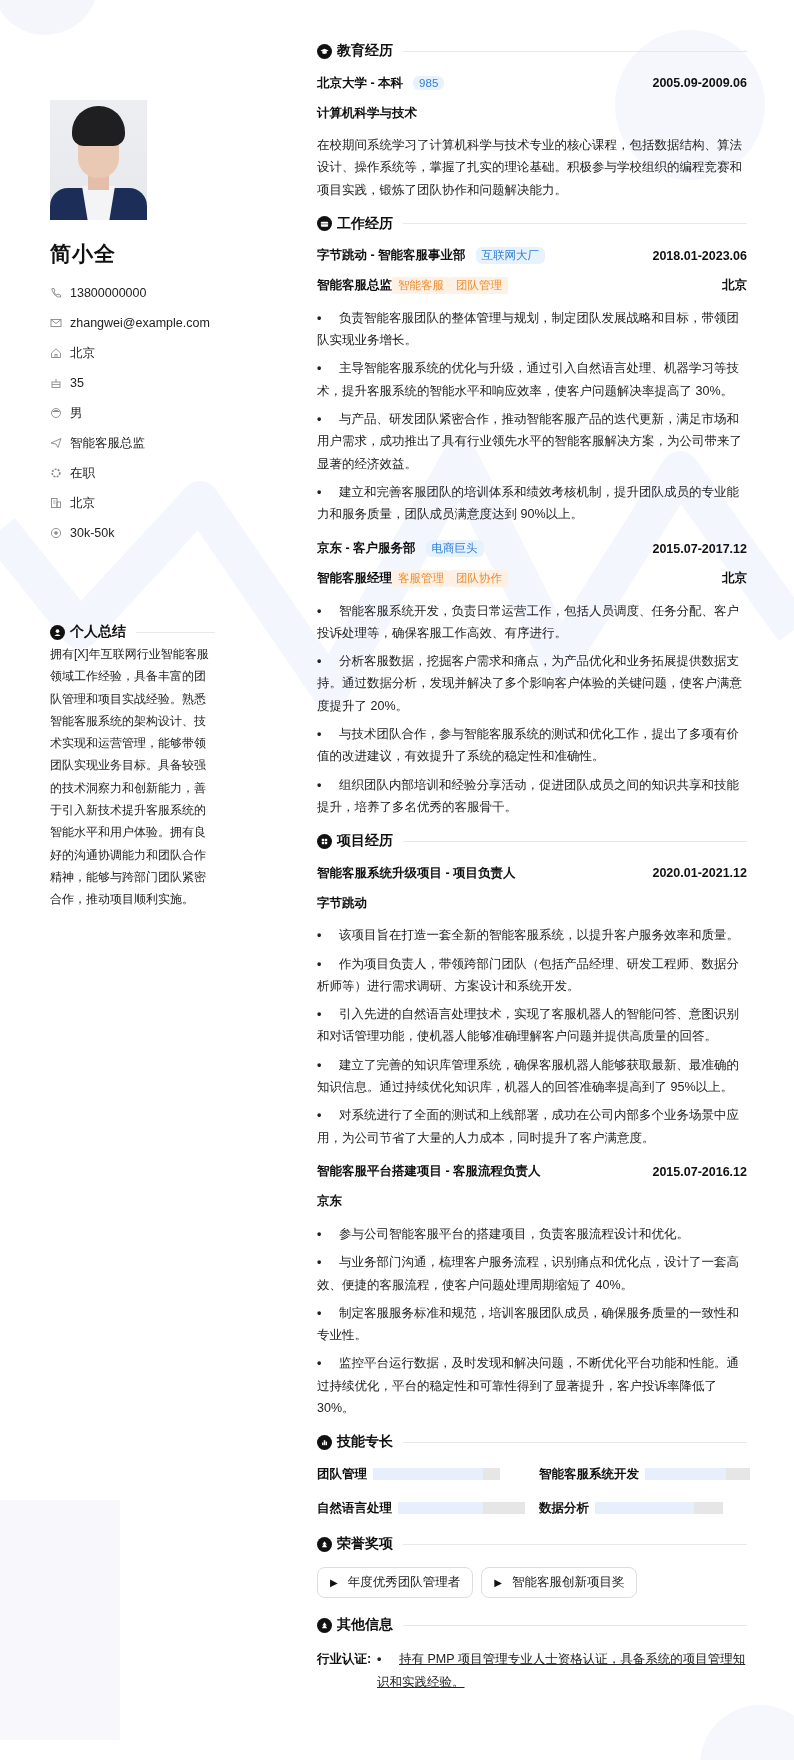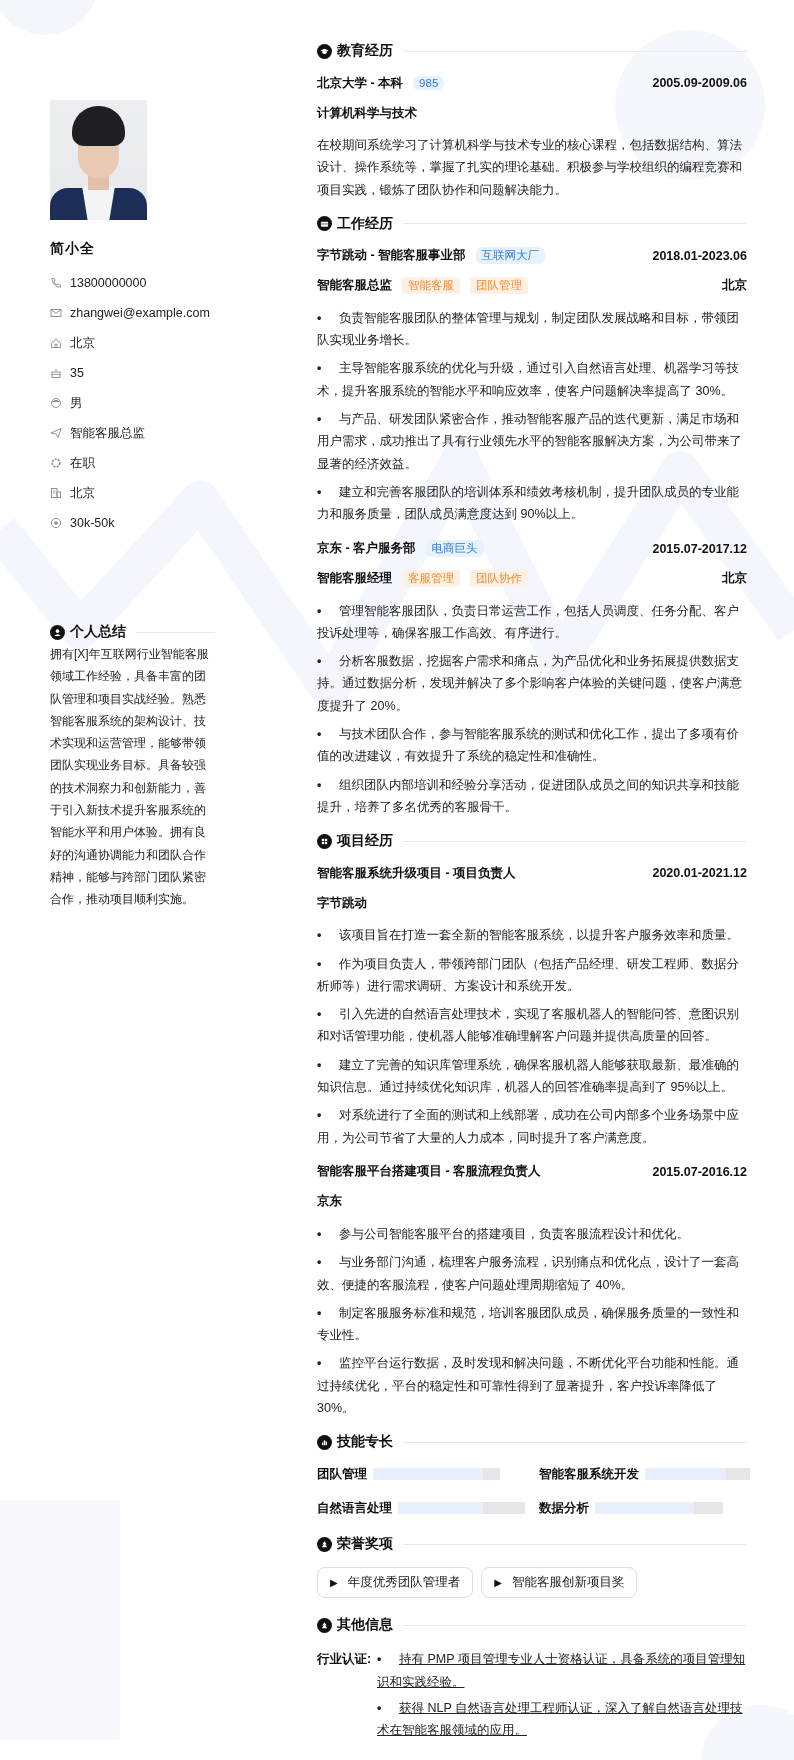--- a/index.html
+++ b/index.html
@@ -15,21 +15,21 @@
 
   
   .left { position: absolute; left: 50px; top: 100px; width: 170px; }
   .avatar { width: 97px; height: 120px; background: linear-gradient(#eceef1, #e6e8eb); position: relative; overflow: hidden; }
   .avatar .hair { position: absolute; left: 22px; top: 6px; width: 53px; height: 40px; background: #1f1f22; border-radius: 26px 26px 12px 12px; }
   .avatar .face { position: absolute; left: 28px; top: 22px; width: 41px; height: 56px; background: #e9c9b4; border-radius: 18px 18px 20px 20px; }
   .avatar .neck { position: absolute; left: 38px; top: 70px; width: 21px; height: 20px; background: #e3bfa9; }
   .avatar .suit { position: absolute; left: 0; top: 88px; width: 97px; height: 40px; background: #1c2e57; border-radius: 18px 18px 0 0; }
   .avatar .shirt { position: absolute; left: 32px; top: 86px; width: 33px; height: 40px; background: #f4f4f6; clip-path: polygon(0 0, 100% 0, 80% 100%, 20% 100%); }
 
-  .name { margin-top: 20px; font-size: 14px; font-weight: bold; color: #111; letter-spacing: 1px; }
+  .name { margin-top: 20px; font-size: 21px; font-weight: bold; color: #111; letter-spacing: 1px; }
   .info-list { margin-top: 10px; list-style: none; }
   .info-item { display: flex; align-items: center; height: 30px; font-size: 12.5px; color: #222; }
   .info-icon { width: 12px; height: 12px; margin-right: 8px; color: #888; font-size: 11px; display: inline-flex; align-items: center; justify-content: center; }
   .info-icon svg { width: 12px; height: 12px; }
 
   .summary { position: absolute; left: 50px; top: 623px; width: 165px; }
   .sec-head { display: flex; align-items: center; }
   .sec-icon { width: 15px; height: 15px; border-radius: 50%; background: #111; display: inline-flex; align-items: center; justify-content: center; margin-right: 5px; flex-shrink: 0; }
   .sec-icon svg { width: 9px; height: 9px; }
   .sec-title { font-size: 14px; font-weight: bold; color: #111; white-space: nowrap; }
@@ -38,21 +38,21 @@
 
   
   .right { position: absolute; left: 317px; top: 42px; width: 430px; }
   .section { margin-bottom: 14px; }
   .section .sec-head { margin-bottom: 14px; }
   .row { display: flex; align-items: center; justify-content: space-between; height: 18px; margin-bottom: 12px; }
   .row-left { display: flex; align-items: center; }
   .bold { font-size: 12.5px; font-weight: bold; color: #111; }
   .date { font-size: 12.5px; font-weight: bold; color: #111; }
   .tag-blue { margin-left: 10px; padding: 1px 6px; background: #e8f2fd; color: #2f7fd8; font-size: 11.5px; border-radius: 6px; }
-  .tag-orange { margin-left: 10px; padding: 1px 6px; background: #fdf1e6; color: #ef8b2c; font-size: 11.5px; border-radius: 2px; }
+  .tag-orange { margin-left: 0; padding: 1px 6px; background: #fdf1e6; color: #ef8b2c; font-size: 11.5px; border-radius: 2px; }
   .desc { font-size: 12.5px; line-height: 22.3px; color: #222; margin-bottom: 12px; }
   ul.bullets { list-style: none; margin-bottom: 14px; }
   ul.bullets li { font-size: 12.5px; line-height: 22.3px; color: #222; margin-bottom: 6px; position: relative; padding-left: 0; text-indent: 0; }
   ul.bullets li .dot { display: inline-block; width: 22px; font-weight: bold; }
 
   .skills { display: grid; grid-template-columns: 1fr 1fr; row-gap: 16px; column-gap: 14px; margin-bottom: 18px; }
   .skill { display: flex; align-items: center; height: 18px; }
   .skill-label { font-size: 12.5px; font-weight: bold; color: #111; white-space: nowrap; margin-right: 6px; }
   .skill-bar { height: 12px; background: #e6e6e6; position: relative; }
   .skill-fill { position: absolute; left: 0; top: 0; height: 12px; background: #e8effc; }
@@ -258,21 +258,21 @@
       </div>
       <div class="row">
         <div class="row-left">
           <span class="bold">智能客服经理</span>
           <span class="tag-orange">客服管理</span>
           <span class="tag-orange">团队协作</span>
         </div>
         <span class="date">北京</span>
       </div>
       <ul class="bullets">
-        <li><span class="dot">•</span><span>管理智能客服团队，负责日常运营工作，包括人员调度、任务分配、客户投诉处理等，确保客服工作高效、有序进行。</span></li>
+        <li><span class="dot">•</span><span>智能客服系统开发，负责日常运营工作，包括人员调度、任务分配、客户投诉处理等，确保客服工作高效、有序进行。</span></li>
         <li><span class="dot">•</span><span>分析客服数据，挖掘客户需求和痛点，为产品优化和业务拓展提供数据支持。通过数据分析，发现并解决了多个影响客户体验的关键问题，使客户满意度提升了 20%。</span></li>
         <li><span class="dot">•</span><span>与技术团队合作，参与智能客服系统的测试和优化工作，提出了多项有价值的改进建议，有效提升了系统的稳定性和准确性。</span></li>
         <li><span class="dot">•</span><span>组织团队内部培训和经验分享活动，促进团队成员之间的知识共享和技能提升，培养了多名优秀的客服骨干。</span></li>
       </ul>
     </div>
   </div>
 
   <div class="section">
     <div class="sec-head">
       <span class="sec-icon">
@@ -392,18 +392,17 @@
             <path d="M5 4 L8 8 L2 8 Z" fill="#fff"></path>
           </svg>
         </span>
       <span class="sec-title">其他信息</span>
       <span class="sec-line"></span>
     </div>
     <div class="other">
       <span class="other-label">行业认证:</span>
       <ul>
         <li><span class="dot">•</span><span>持有 PMP 项目管理专业人士资格认证，具备系统的项目管理知识和实践经验。</span></li>
-        <li><span class="dot">•</span><span>获得 NLP 自然语言处理工程师认证，深入了解自然语言处理技术在智能客服领域的应用。</span></li>
       </ul>
     </div>
   </div>
 
 </div>
 
 </body></html>

